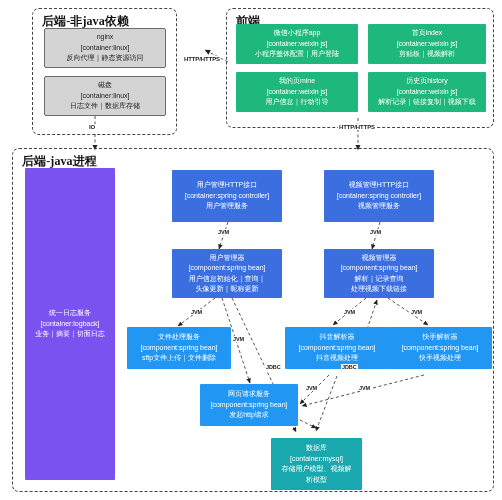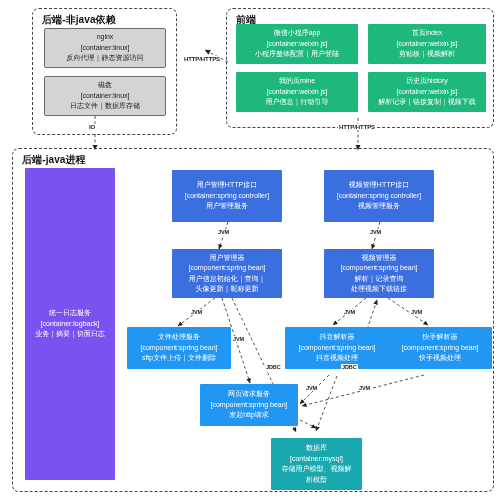--- a/index.html
+++ b/index.html
@@ -31,25 +31,26 @@
     border: 1px dashed #444;
     border-radius: 7px;
     box-sizing: border-box;
     z-index: 2;
     background: transparent;
   }
   .group-title {
     position: absolute;
     top: 4px;
     left: 9px;
-    font-size: 10px;
+    font-size: 12px;
     font-weight: bold;
     color: #111;
     letter-spacing: 0.1px;
     white-space: nowrap;
+    font-family: Liberation Serif, serif;
   }
   .node {
     position: absolute;
     box-sizing: border-box;
     display: flex;
     flex-direction: column;
     align-items: center;
     justify-content: center;
     text-align: center;
     z-index: 3;

